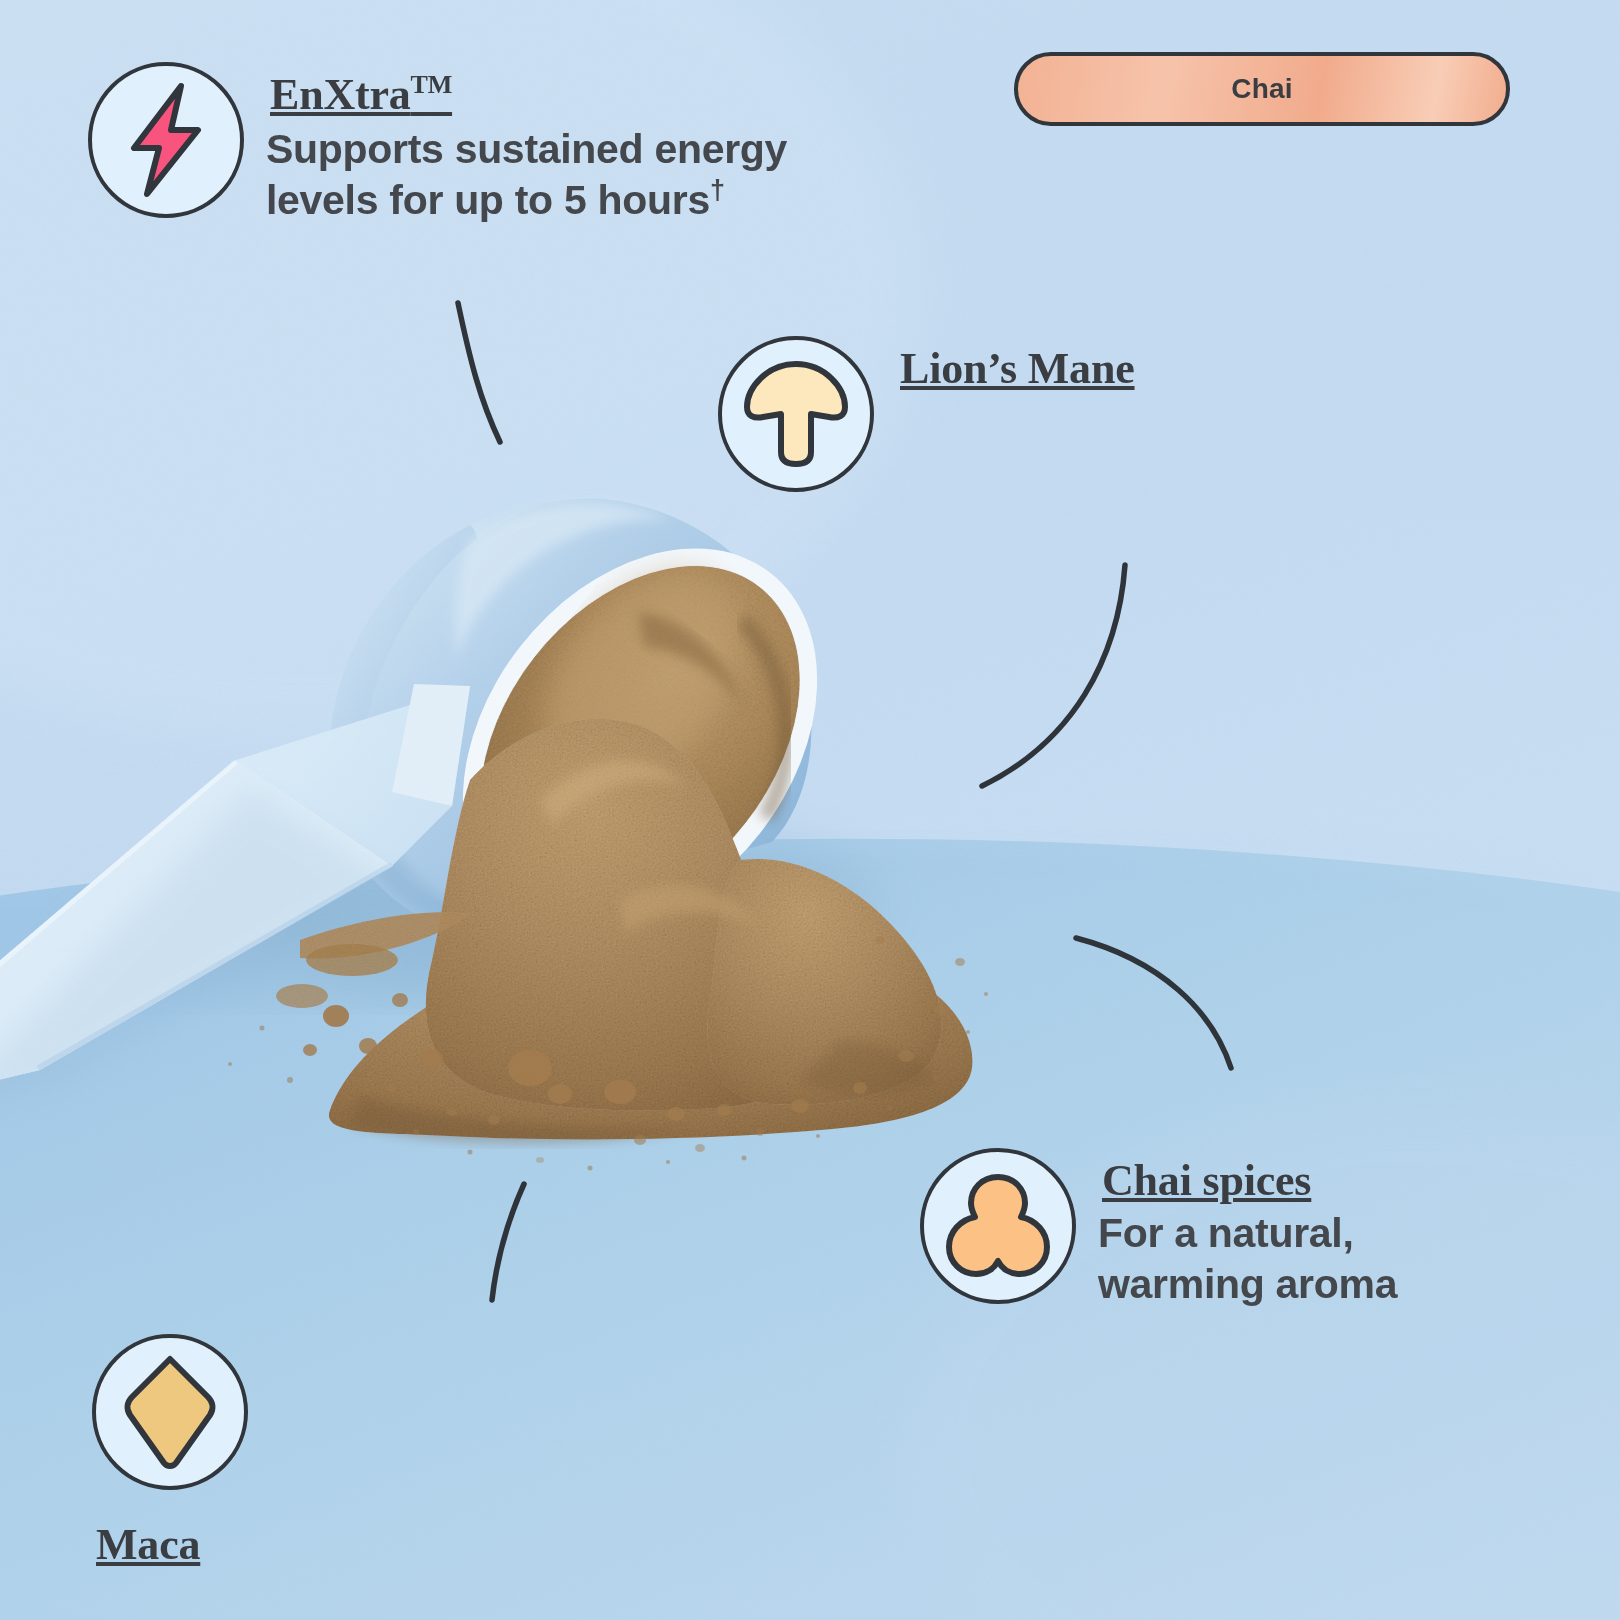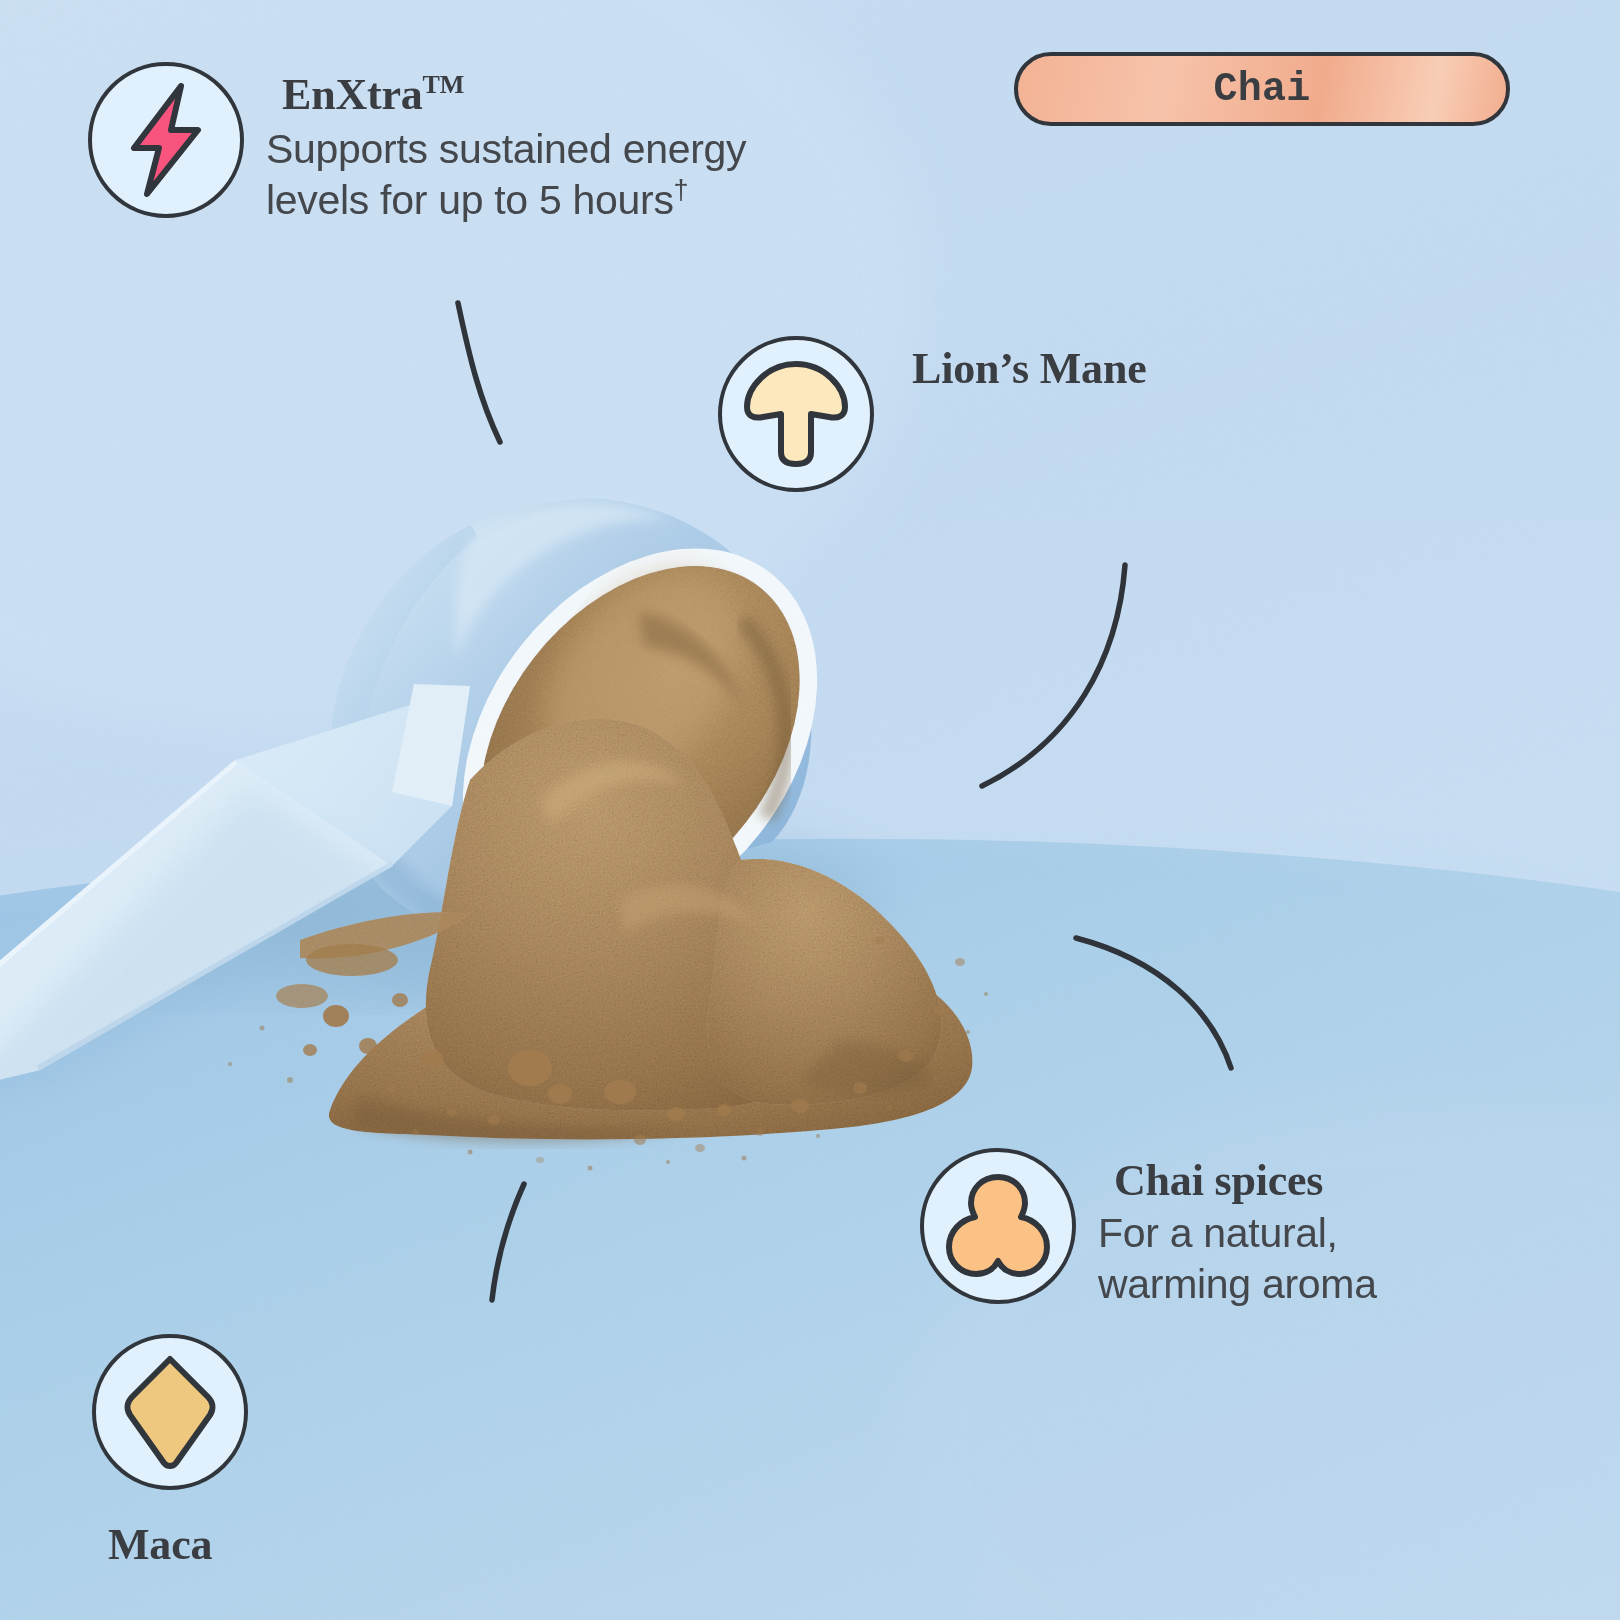--- a/index.html
+++ b/index.html
@@ -53,35 +53,37 @@
   .icon-badge svg { display:block; }
 
   .callout-text { padding-top: 10px; }
   .callout-title {
     font-family: "Liberation Serif", serif;
     font-weight: bold;
     font-size: 44px;
     line-height: 1.04;
     color: #3a3d42;
     letter-spacing: -0.2px;
-    margin: 0 0 6px 16px;
+    margin: 0 0 6px 4px;
     white-space: nowrap;
+    text-decoration: underline;
   }
   .callout-title .tm {
     font-size: 26px;
     vertical-align: super;
     line-height: 0;
   }
   .callout-desc {
     font-size: 41px;
     line-height: 1.26;
     color: #44474c;
     margin: 0;
     letter-spacing: -0.3px;
     white-space: pre-line;
+    font-weight: bold;
   }
   .callout-desc .dag {
     font-size: 27px;
     vertical-align: super;
     line-height: 0;
   }
 
   
   #callout-enxtra     { left: 88px;  top: 62px;  }
   #callout-lionsmane  { left: 718px; top: 336px; justify-content: space-between; }
@@ -98,23 +100,23 @@
     width: 496px; height: 74px;
     border: 4px solid #31353c;
     box-sizing: border-box;
     border-radius: 37px;
     background: linear-gradient(100deg, #f3b294 0%, #f6c3aa 30%, #f1ab8c 62%, #f8cdb6 85%, #f2ad8e 100%);
     display: flex;
     align-items: center;
     justify-content: center;
   }
   #flavor-pill .pill-label {
-    font-family: Liberation Mono, monospace;
+    font-family: Liberation Sans, sans-serif;
     font-weight: bold;
-    font-size: 40px;
+    font-size: 28px;
     color: #3a3d42;
     letter-spacing: 0.2px;
   }
 </style>
 </head>
 <body>
 
 <div id="stage">
 
   <div id="photo">

